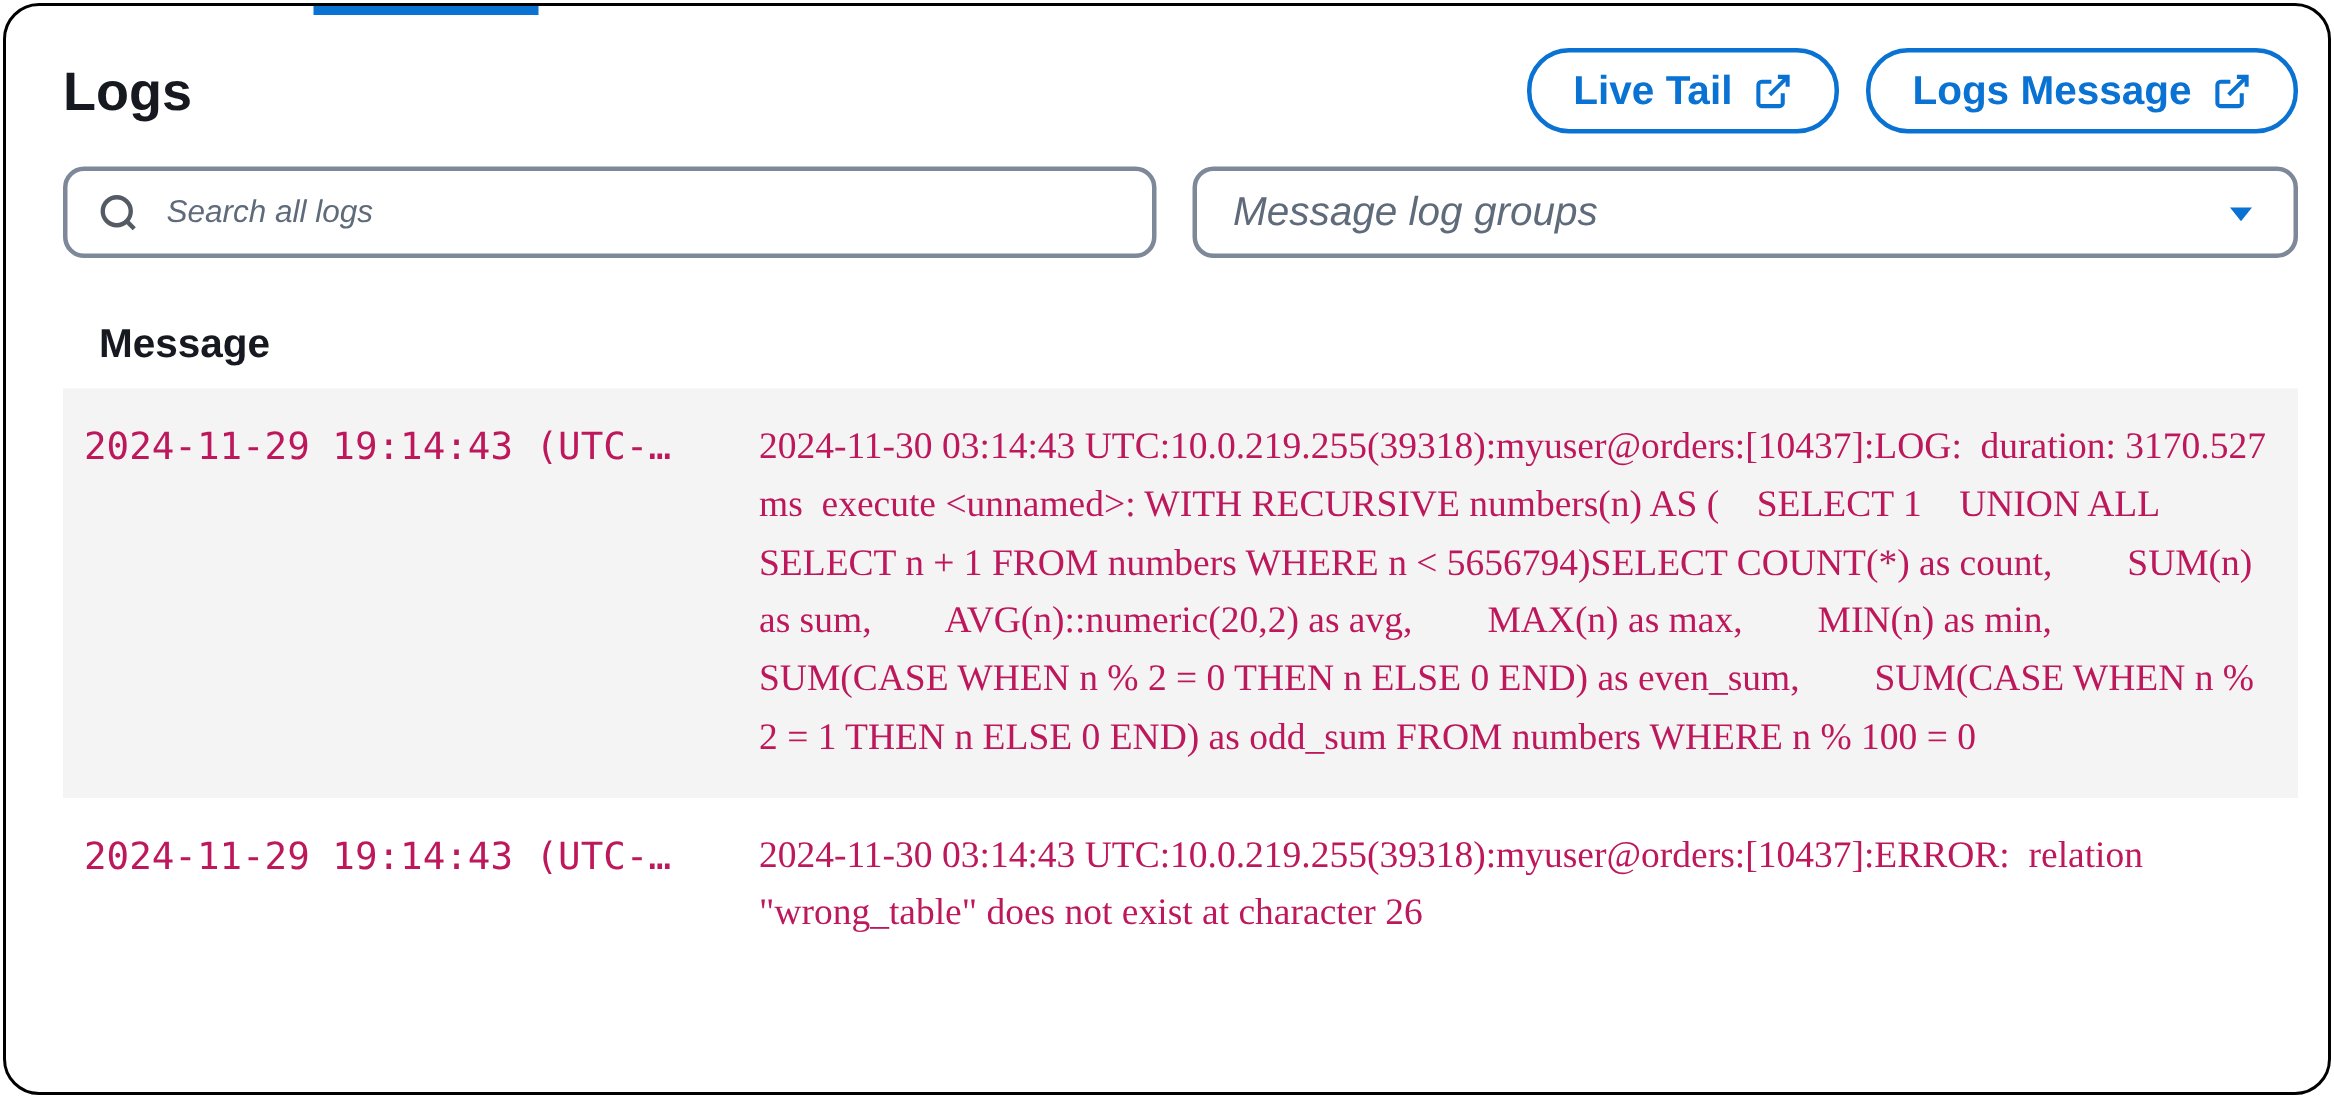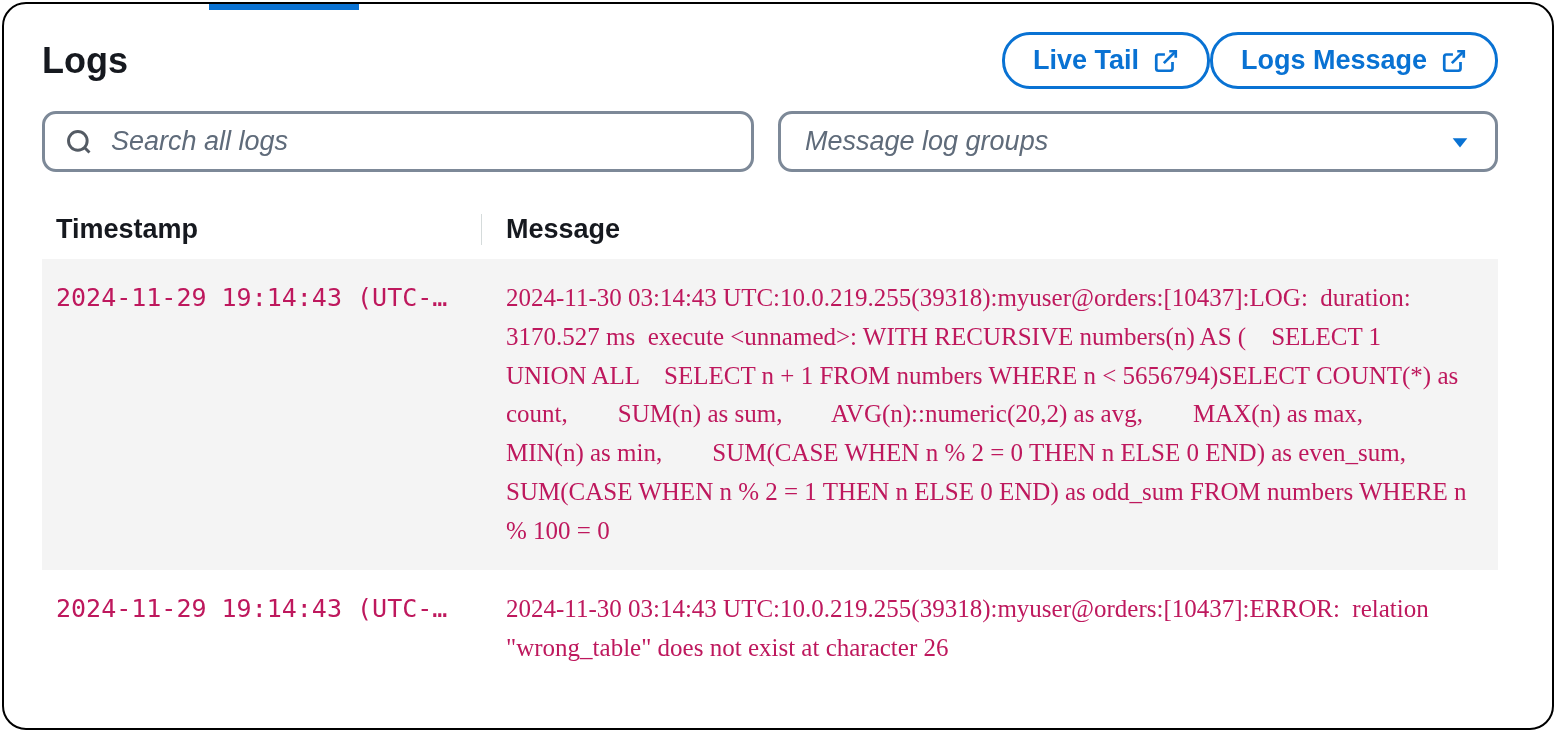--- a/index.html
+++ b/index.html
@@ -10,21 +10,21 @@
     body {
       font-family: "Amazon Ember", "Helvetica Neue", Arial, sans-serif;
       background: #ffffff;
       padding: 2px;
       width: 1556px;
     }
     .container {
       border: 2px solid #000000;
       border-radius: 24px;
       background: #ffffff;
-      padding: 28px 54px 0 38px;
+      padding: 28px 20px 0 38px;
       height: 728px;
       overflow: hidden;
       position: relative;
     }
     .tab-indicator {
       position: absolute;
       top: 0;
       left: 205px;
       width: 150px;
       height: 6px;
@@ -36,20 +36,21 @@
       align-items: center;
       margin-bottom: 22px;
     }
     .title {
       font-size: 36px;
       font-weight: 700;
       color: #16191f;
     }
     .header-buttons {
       display: flex;
+      gap: 18px;
     }
     .btn {
       display: inline-flex;
       align-items: center;
       gap: 14px;
       padding: 10px 28px;
       border: 3px solid #0972d3;
       border-radius: 28px;
       background: #ffffff;
       color: #0972d3;
@@ -78,21 +79,21 @@
     .search-box svg {
       width: 28px;
       height: 28px;
       margin-right: 18px;
       stroke: #545b64;
     }
     .search-input {
       flex: 1;
       border: none;
       outline: none;
-      font-size: 27px;
+      font-size: 21px;
       font-style: italic;
       color: #5f6b7a;
       background: transparent;
     }
     .search-input::placeholder {
       color: #5f6b7a;
       font-style: italic;
     }
     .dropdown {
       display: flex;
@@ -203,21 +204,20 @@
     <div class="dropdown">
       <span class="dropdown-text">Message log groups</span>
       <svg viewBox="0 0 24 24" fill="#0972d3">
         <polygon points="4,8 20,8 12,18"></polygon>
       </svg>
     </div>
   </div>
 
   <div class="table">
     <div class="table-header">
-      <div class="col-timestamp th">Timestamp</div>
       <div class="col-message th">Message</div>
     </div>
 
     <div class="table-row">
       <div class="cell cell-timestamp">2024-11-29 19:14:43 (UTC-…</div>
       <div class="cell cell-message">2024-11-30 03:14:43 UTC:10.0.219.255(39318):myuser@orders:[10437]:LOG:  duration: 3170.527 ms  execute &lt;unnamed&gt;: WITH RECURSIVE numbers(n) AS (    SELECT 1    UNION ALL    SELECT n + 1 FROM numbers WHERE n &lt; 5656794)SELECT COUNT(*) as count,        SUM(n) as sum,        AVG(n)::numeric(20,2) as avg,        MAX(n) as max,        MIN(n) as min,        SUM(CASE WHEN n % 2 = 0 THEN n ELSE 0 END) as even_sum,        SUM(CASE WHEN n % 2 = 1 THEN n ELSE 0 END) as odd_sum FROM numbers WHERE n % 100 = 0</div>
     </div>
 
     <div class="table-row">
       <div class="cell cell-timestamp">2024-11-29 19:14:43 (UTC-…</div>

